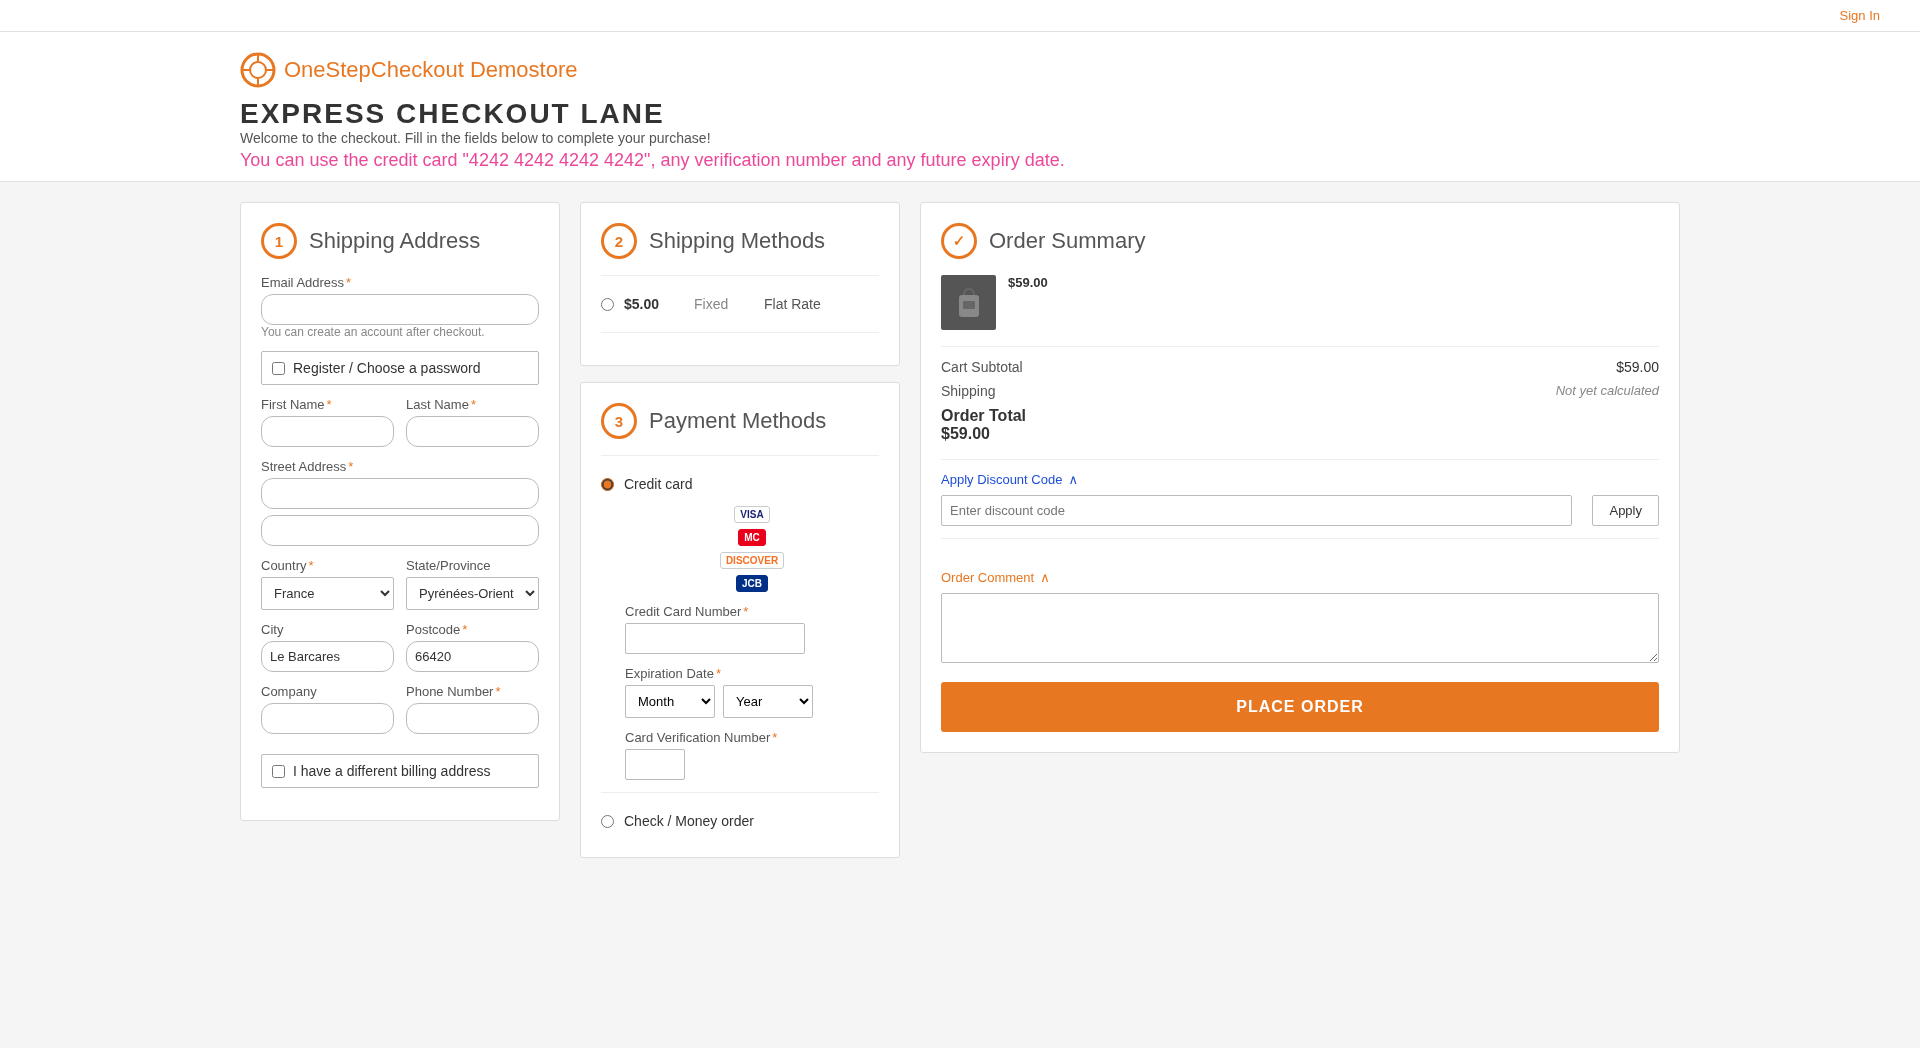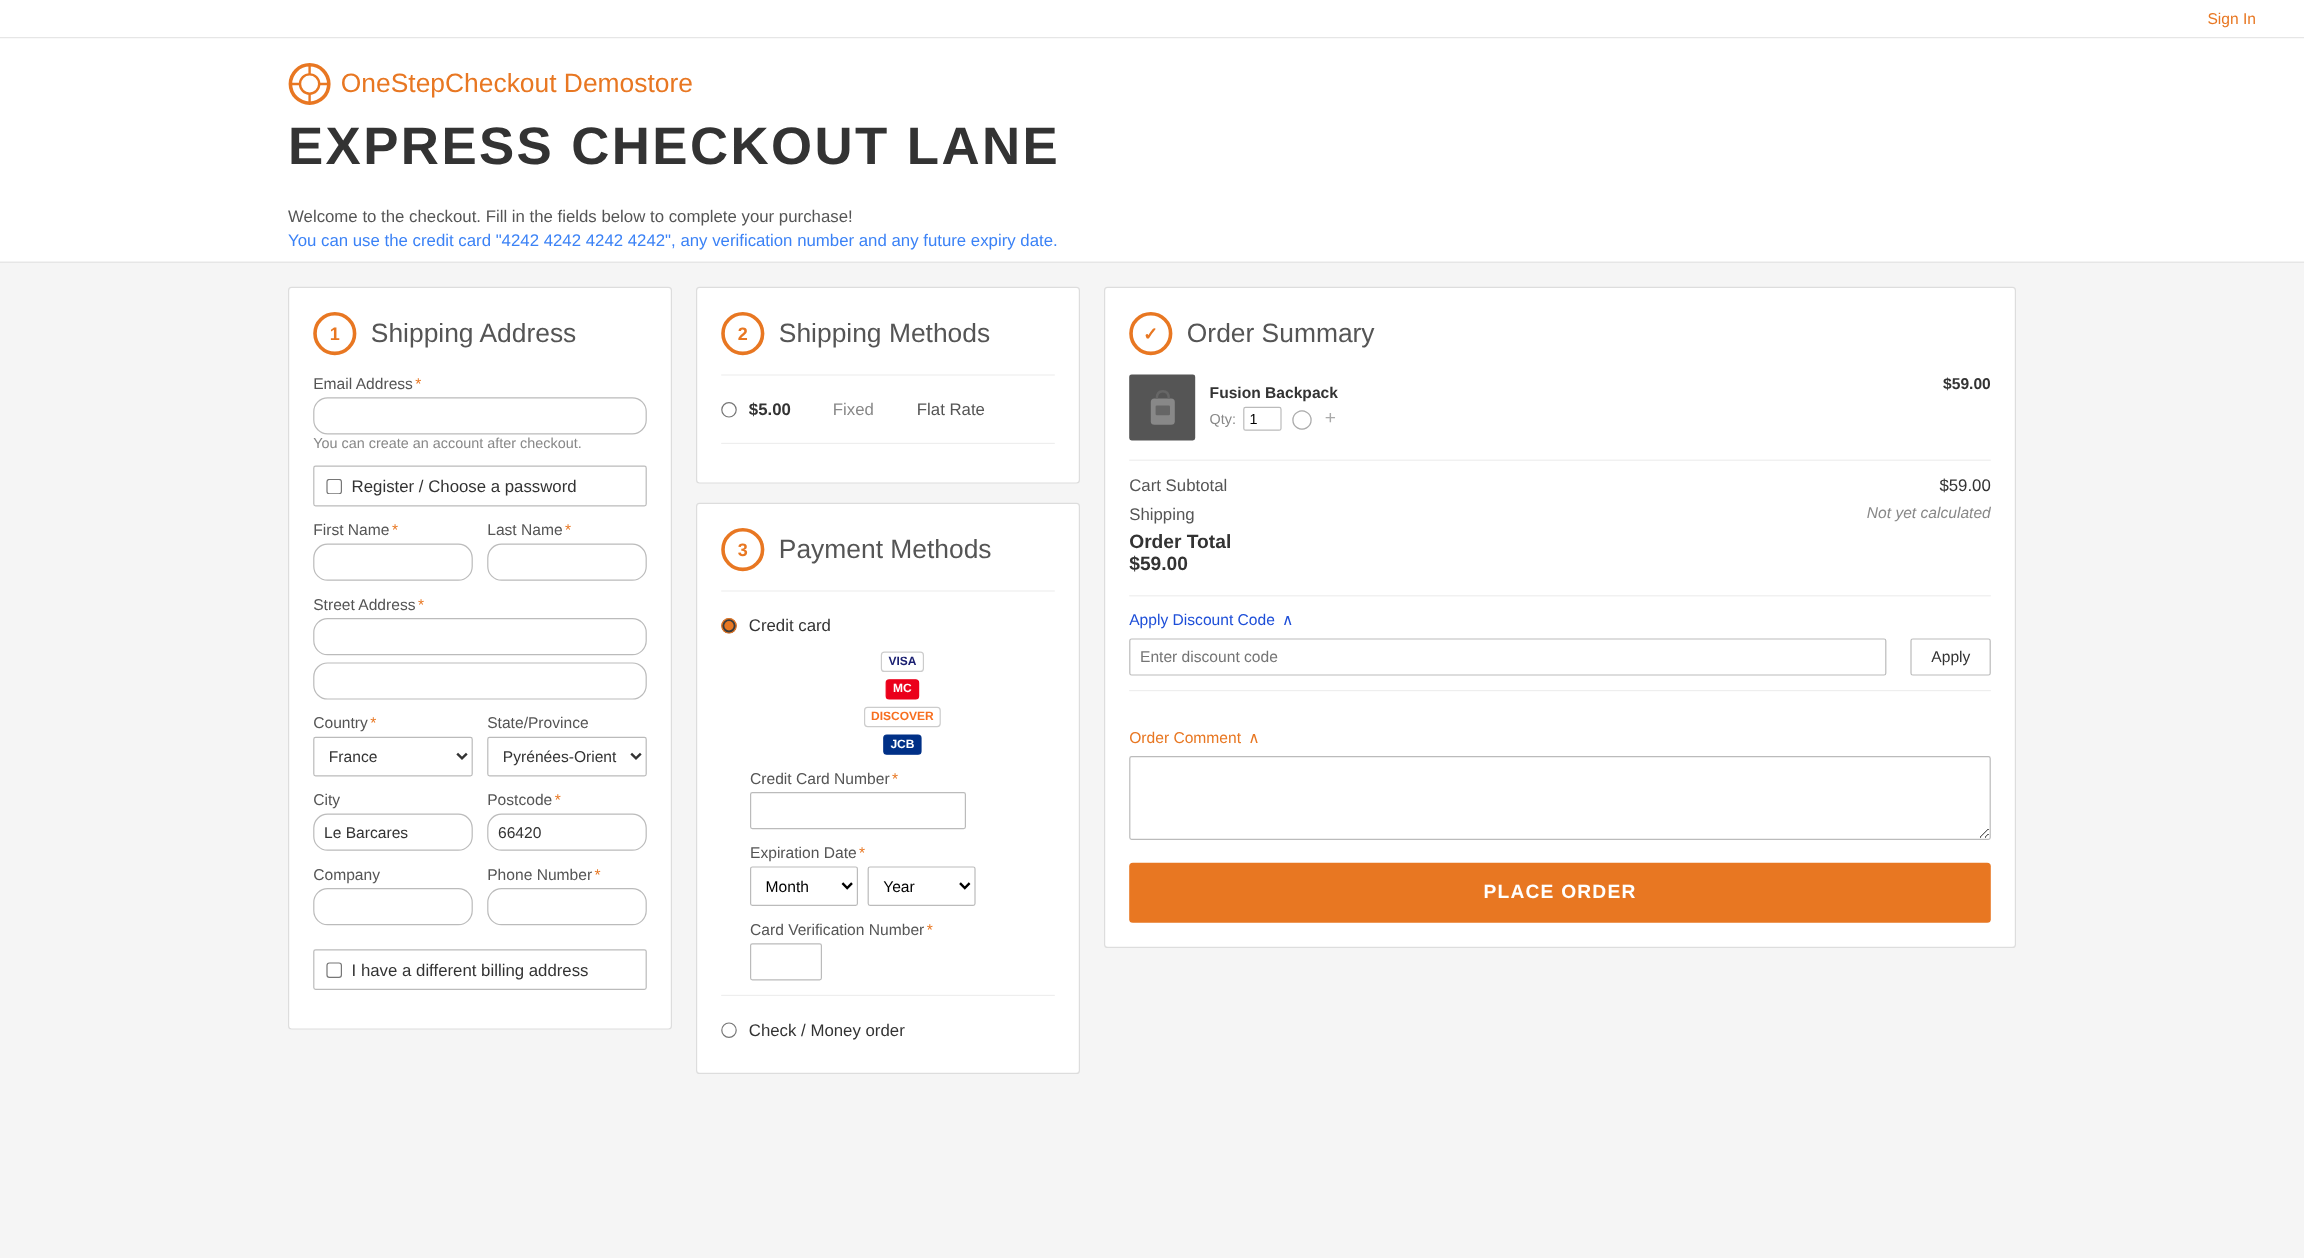--- a/index.html
+++ b/index.html
@@ -37,34 +37,34 @@
       margin-right: 8px;
     }
     .logo-text {
       font-size: 22px;
       color: #555;
     }
     .logo-text span {
       color: #e87722;
     }
     .page-title {
-      font-size: 44px;
+      font-size: 28px;
       font-weight: bold;
       color: #333;
       letter-spacing: 2px;
-      margin-bottom: 24px;
+      margin-bottom: 0;
     }
     .page-subtitle {
       font-size: 14px;
       color: #555;
       margin-bottom: 4px;
     }
     .page-note {
-      font-size: 14px;
-      color: #3b82f6;
+      font-size: 18px;
+      color: #ec4899;
     }
     .main-content {
       display: flex;
       gap: 20px;
       padding: 20px 240px;
       align-items: flex-start;
     }
     .col-left {
       flex: 0 0 320px;
       min-width: 280px;
@@ -623,29 +623,20 @@
 
       <div class="product-row">
         <div class="product-img">
 
           <svg viewBox="0 0 40 40" fill="none" xmlns="http://www.w3.org/2000/svg">
             <rect x="10" y="12" width="20" height="22" rx="3" fill="#888"></rect>
             <path d="M15 12 Q15 6 20 6 Q25 6 25 12" stroke="#666" stroke-width="2" fill="none"></path>
             <rect x="14" y="18" width="12" height="8" rx="1" fill="#666"></rect>
           </svg>
         </div>
-        <div class="product-info">
-          <div class="product-name">Fusion Backpack</div>
-          <div class="product-qty-row">
-            <span class="qty-label">Qty:</span>
-            <input type="number" class="qty-input" value="1" min="1" style="">
-            <button class="qty-btn">◯</button>
-            <button class="qty-btn">+</button>
-          </div>
-        </div>
         <div class="product-price">$59.00</div>
       </div>
 
       <hr class="divider">
 
       <div class="summary-row">
         <span class="summary-label">Cart Subtotal</span>
         <span class="summary-value">$59.00</span>
       </div>
       <div class="summary-row">

